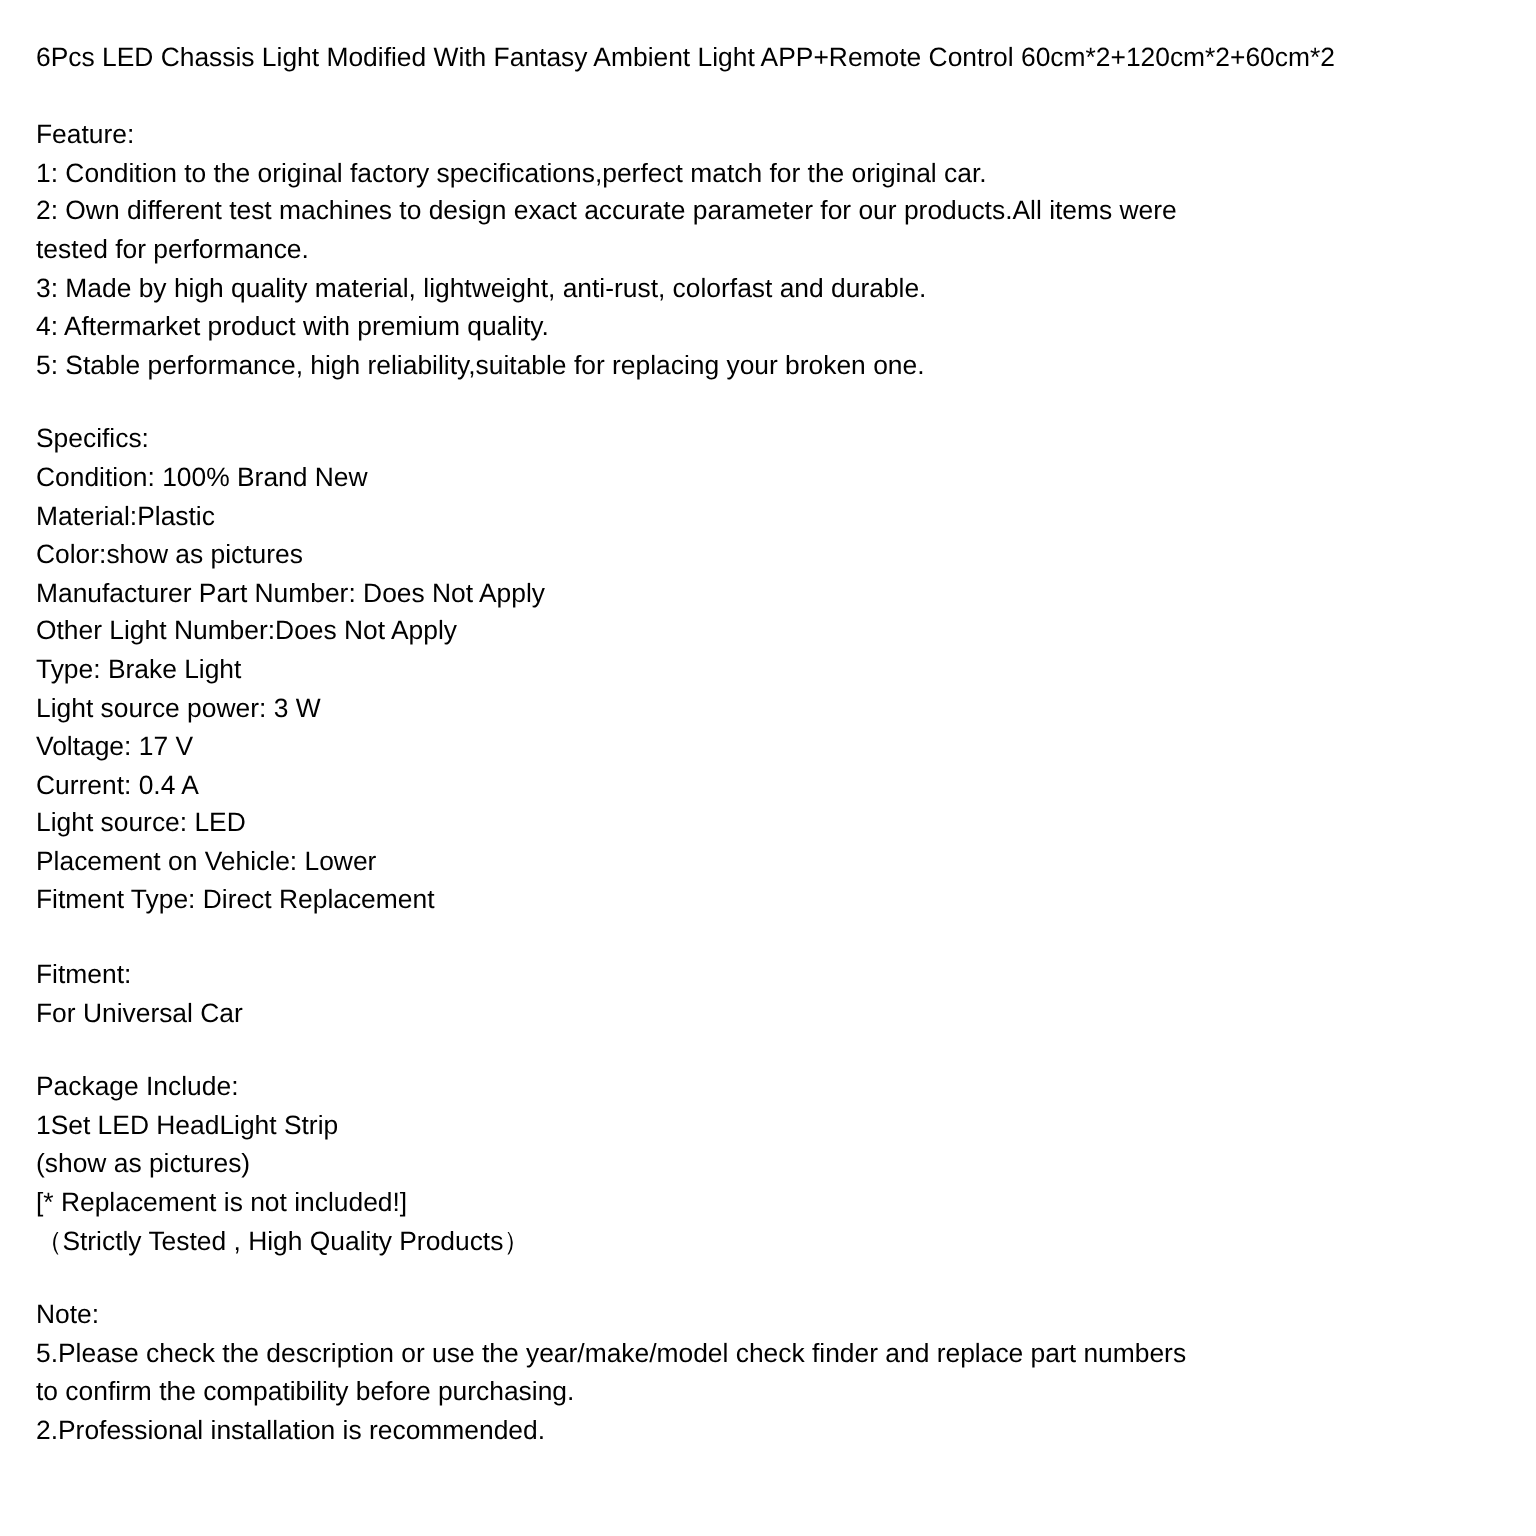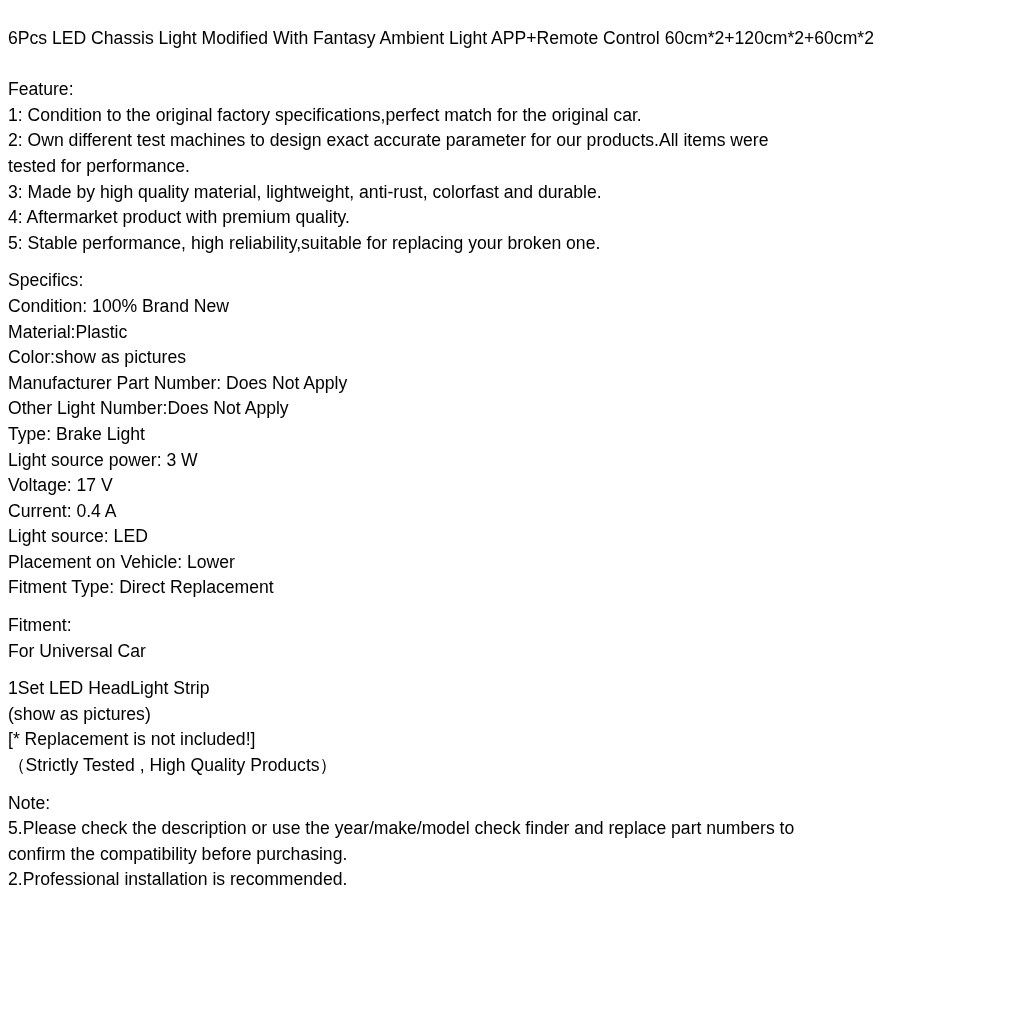--- a/index.html
+++ b/index.html
@@ -13,30 +13,30 @@
     overflow: hidden;
     color: #000000;
     font-family: "Liberation Sans", "DejaVu Sans", sans-serif;
     font-size: 17.6px;
     line-height: 25.6px;
     -webkit-font-smoothing: antialiased;
   }
   .doc {
     box-sizing: border-box;
     width: 824px;
-    padding: 26px 16px 0 8px;
+    padding: 26px 16px 0 24px;
   }
   .title {
     font-size: 17.6px;
     font-weight: 400;
     margin: 0 0 25.6px 0;
     white-space: nowrap;
   }
   .section {
-    margin-top: 12px;
+    margin-top: 24px;
   }
   .section:first-of-type {
     margin-top: 0;
   }
   .heading {
     font-weight: 400;
   }
   .line {
     min-height: 25.6px;
   }
@@ -78,20 +78,21 @@
   </section>
 
   <section class="section">
     <div class="heading">Fitment:</div>
     <div>
         <div class="line">For Universal Car</div>
       </div>
   </section>
 
   <section class="section">
+    <div class="heading">Package Include:</div>
     <div>
         <div class="line">1Set LED HeadLight Strip</div>
         <div class="line">(show as pictures)</div>
         <div class="line">[* Replacement is not included!]</div>
         <div class="line">（Strictly Tested , High Quality Products）</div>
       </div>
   </section>
 
   <section class="section">
     <div class="heading">Note:</div>

